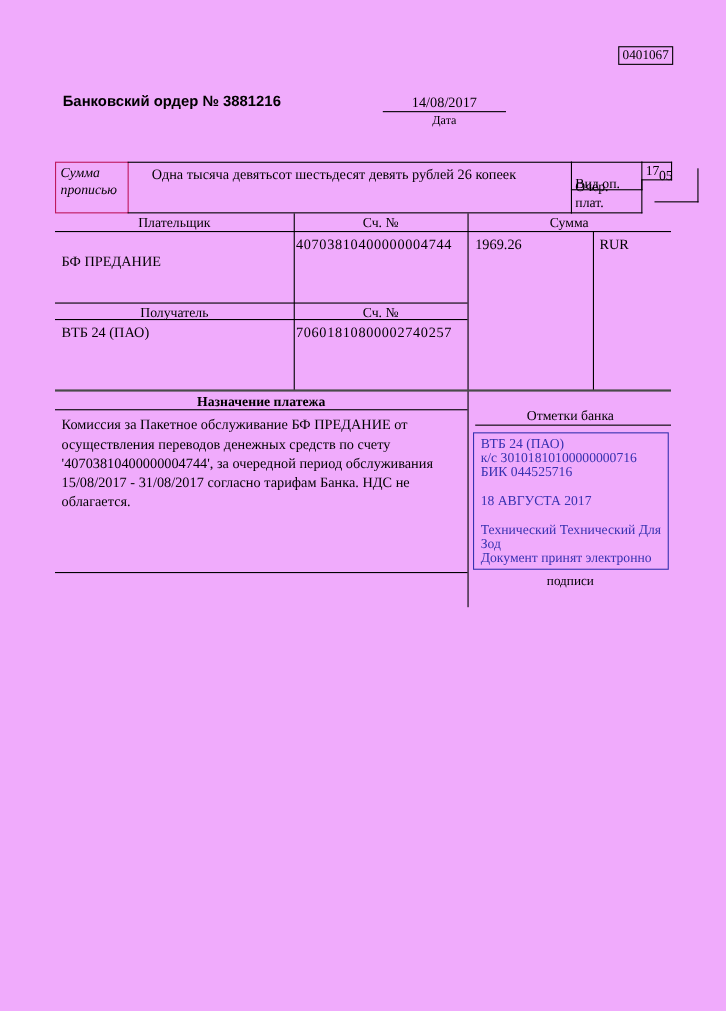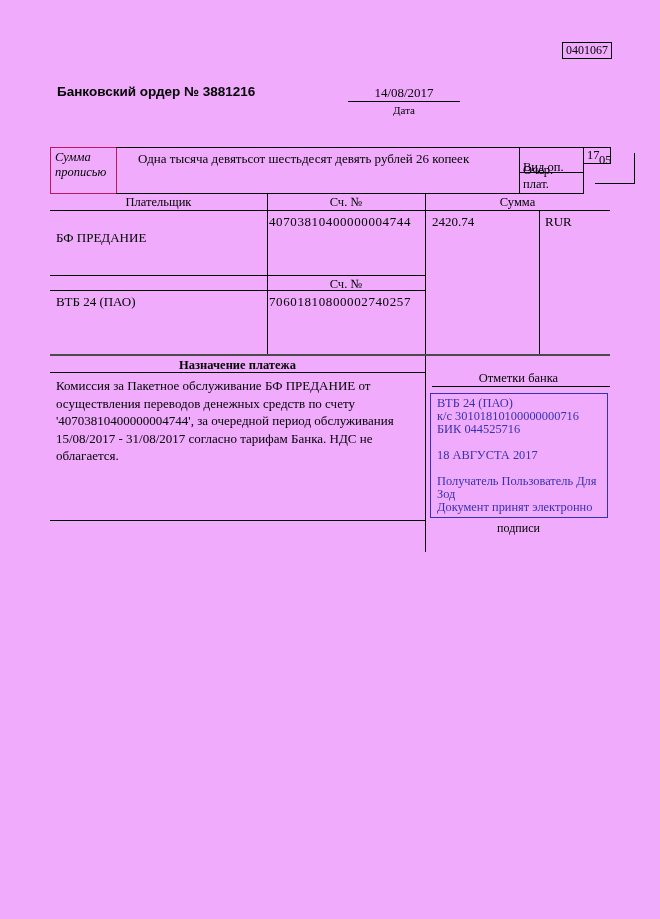--- a/index.html
+++ b/index.html
@@ -56,24 +56,25 @@
   <div class="colhead" style="left:267px;top:195px;width:158px;">Сч. №</div>
   <div class="colhead" style="left:425px;top:195px;width:185px;">Сумма</div>
   <div class="hline" style="left:50px;top:210px;width:560px;"></div>
 
   <div class="vline" style="left:267px;top:194px;height:161px;"></div>
   <div class="vline" style="left:425px;top:194px;height:358px;"></div>
   <div class="vline" style="left:539px;top:210px;height:145px;"></div>
 
   <div class="val" style="left:56px;top:230px;text-align:right;">БФ ПРЕДАНИЕ</div>
   <div class="val acct" style="left:269px;top:214px;">40703810400000004744</div>
-  <div class="val" style="left:432px;top:214px;">2420.74</div>
+  <div class="val" style="left:432px;top:214px;">1969.26</div>
   <div class="val" style="left:545px;top:214px;">RUR</div>
 
   <div class="hline" style="left:50px;top:275px;width:375px;"></div>
+  <div class="colhead" style="left:50px;top:277px;width:217px;">Получатель</div>
   <div class="colhead" style="left:267px;top:277px;width:158px;">Сч. №</div>
   <div class="hline" style="left:50px;top:290px;width:375px;"></div>
 
   <div class="val" style="left:56px;top:294px;">ВТБ 24 (ПАО)</div>
   <div class="val acct" style="left:269px;top:294px;">70601810800002740257</div>
 
   <div class="hline thick" style="left:50px;top:354px;width:560px;"></div>
   <div class="colhead" style="left:50px;top:358px;width:375px;font-weight:bold;">Назначение платежа</div>
   <div class="hline" style="left:50px;top:372px;width:375px;"></div>
   <div class="purpose-text">Комиссия за Пакетное обслуживание БФ ПРЕДАНИЕ от осуществления переводов денежных средств по счету '40703810400000004744', за очередной период обслуживания 15/08/2017 - 31/08/2017 согласно тарифам Банка. НДС не облагается.</div>
@@ -82,19 +83,19 @@
   <div class="colhead" style="left:427px;top:371px;width:183px;">Отметки банка</div>
   <div class="hline" style="left:432px;top:386px;width:178px;"></div>
 
   <div class="stamp">
     <div class="stamp-line">ВТБ 24 (ПАО)</div>
     <div class="stamp-line">к/с 30101810100000000716</div>
     <div class="stamp-line">БИК 044525716</div>
     <div class="stamp-line"></div>
     <div class="stamp-line">18 АВГУСТА 2017</div>
     <div class="stamp-line"></div>
-    <div class="stamp-line">Получатель Пользователь Для Зод</div>
+    <div class="stamp-line">Технический Технический Для Зод</div>
     <div class="stamp-line">Документ принят электронно</div>
   </div>
 
   <div class="signs">подписи</div>
 
 </div>
 
 </body></html>

